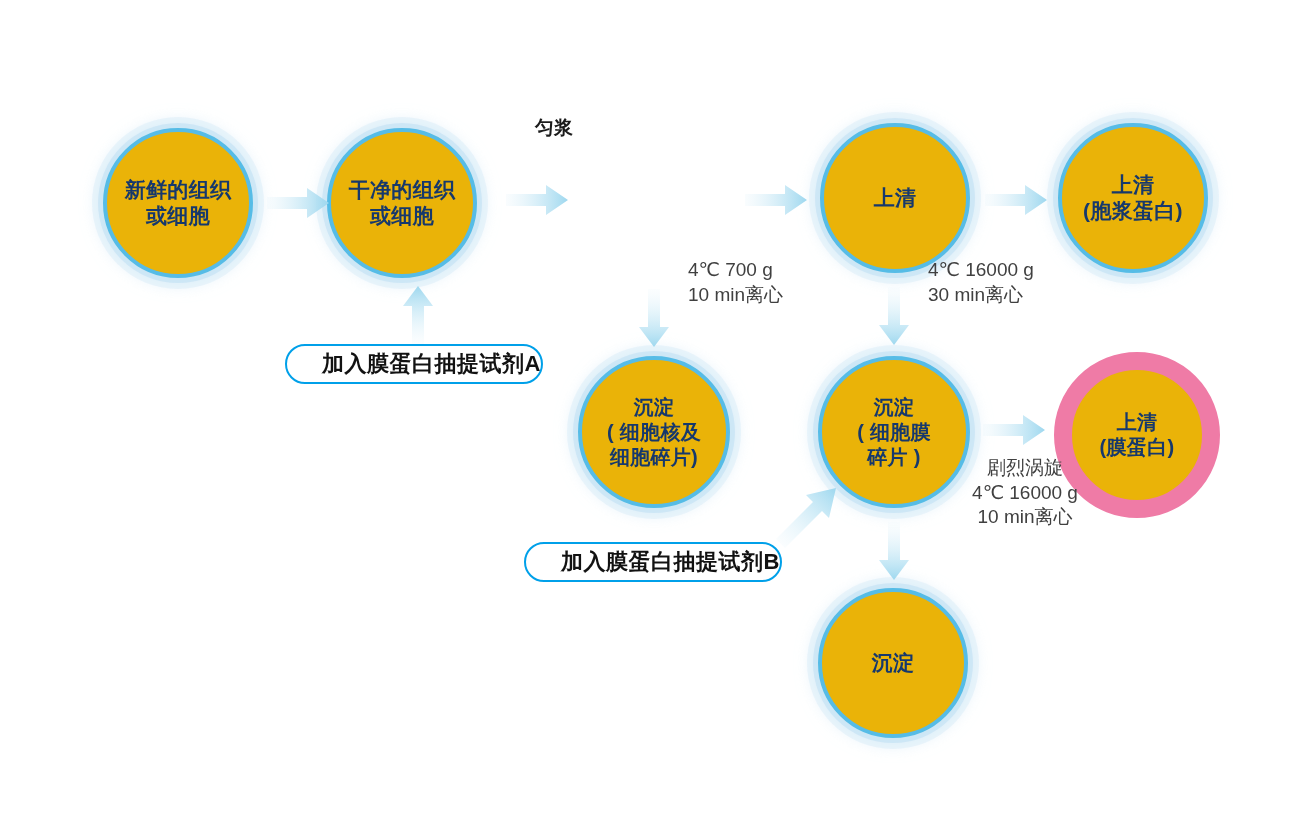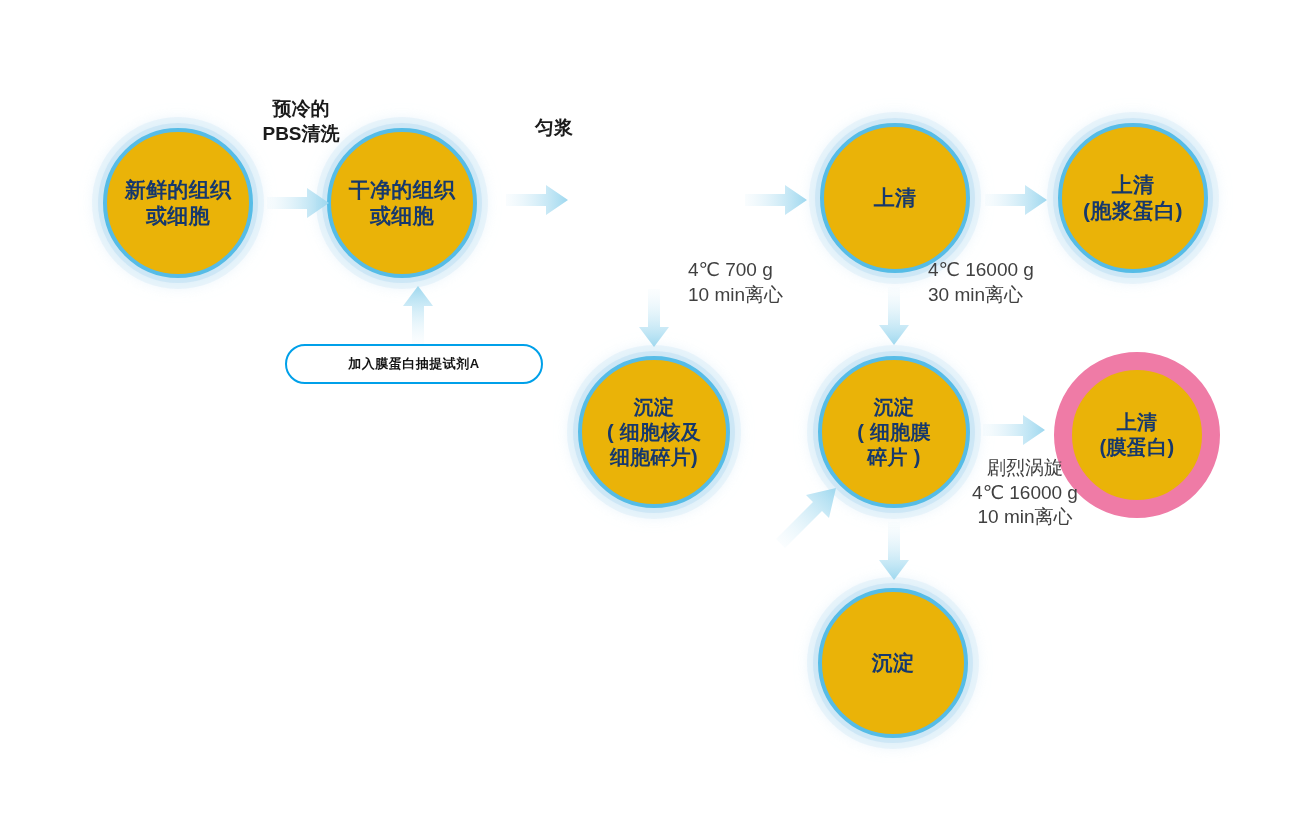--- a/index.html
+++ b/index.html
@@ -53,24 +53,24 @@
 
   
   .pill {
     position: absolute;
     box-sizing: border-box;
     border: 2.5px solid #00a0e9;
     border-radius: 26px;
     background: #ffffff;
     display: flex;
     align-items: center;
-    justify-content: center;
+    justify-content: flex-end;
     color: #121212;
     font-weight: bold;
-    font-size: 13px;
+    font-size: 22px;
     letter-spacing: 0.5px;
   }
 
   
   .note {
     position: absolute;
     color: #1b1b1b;
     font-size: 19px;
     font-weight: bold;
     line-height: 1.3;
@@ -131,23 +131,24 @@
   </div>
 
   <div class="node blue" style="left:818px; top:588px; width:150px; height:150px;">
     <span class="node-label fs-21">沉淀</span>
   </div>
 
   <div class="pill" style="left:285px; top:344px; width:258px; height:40px;">
     <span>加入膜蛋白抽提试剂A</span>
   </div>
 
-
-  <div class="note" style="left:241px; top:97px; width:120px;">预冷的
-PBS清洗</div>
+  <div class="pill" style="left:524px; top:542px; width:258px; height:40px;">
+    <span>加入膜蛋白抽提试剂B</span>
+  </div>
+
 
   <div class="note" style="left:519px; top:116px; width:70px;">匀浆</div>
 
   <div class="note plain" style="left:688px; top:258px; width:140px; text-align:left;">4℃ 700 g
 10 min离心</div>
 
   <div class="note plain" style="left:928px; top:258px; width:160px; text-align:left;">4℃ 16000 g
 30 min离心</div>
 
   <div class="note plain" style="left:945px; top:456px; width:160px; text-align:center;">剧烈涡旋

